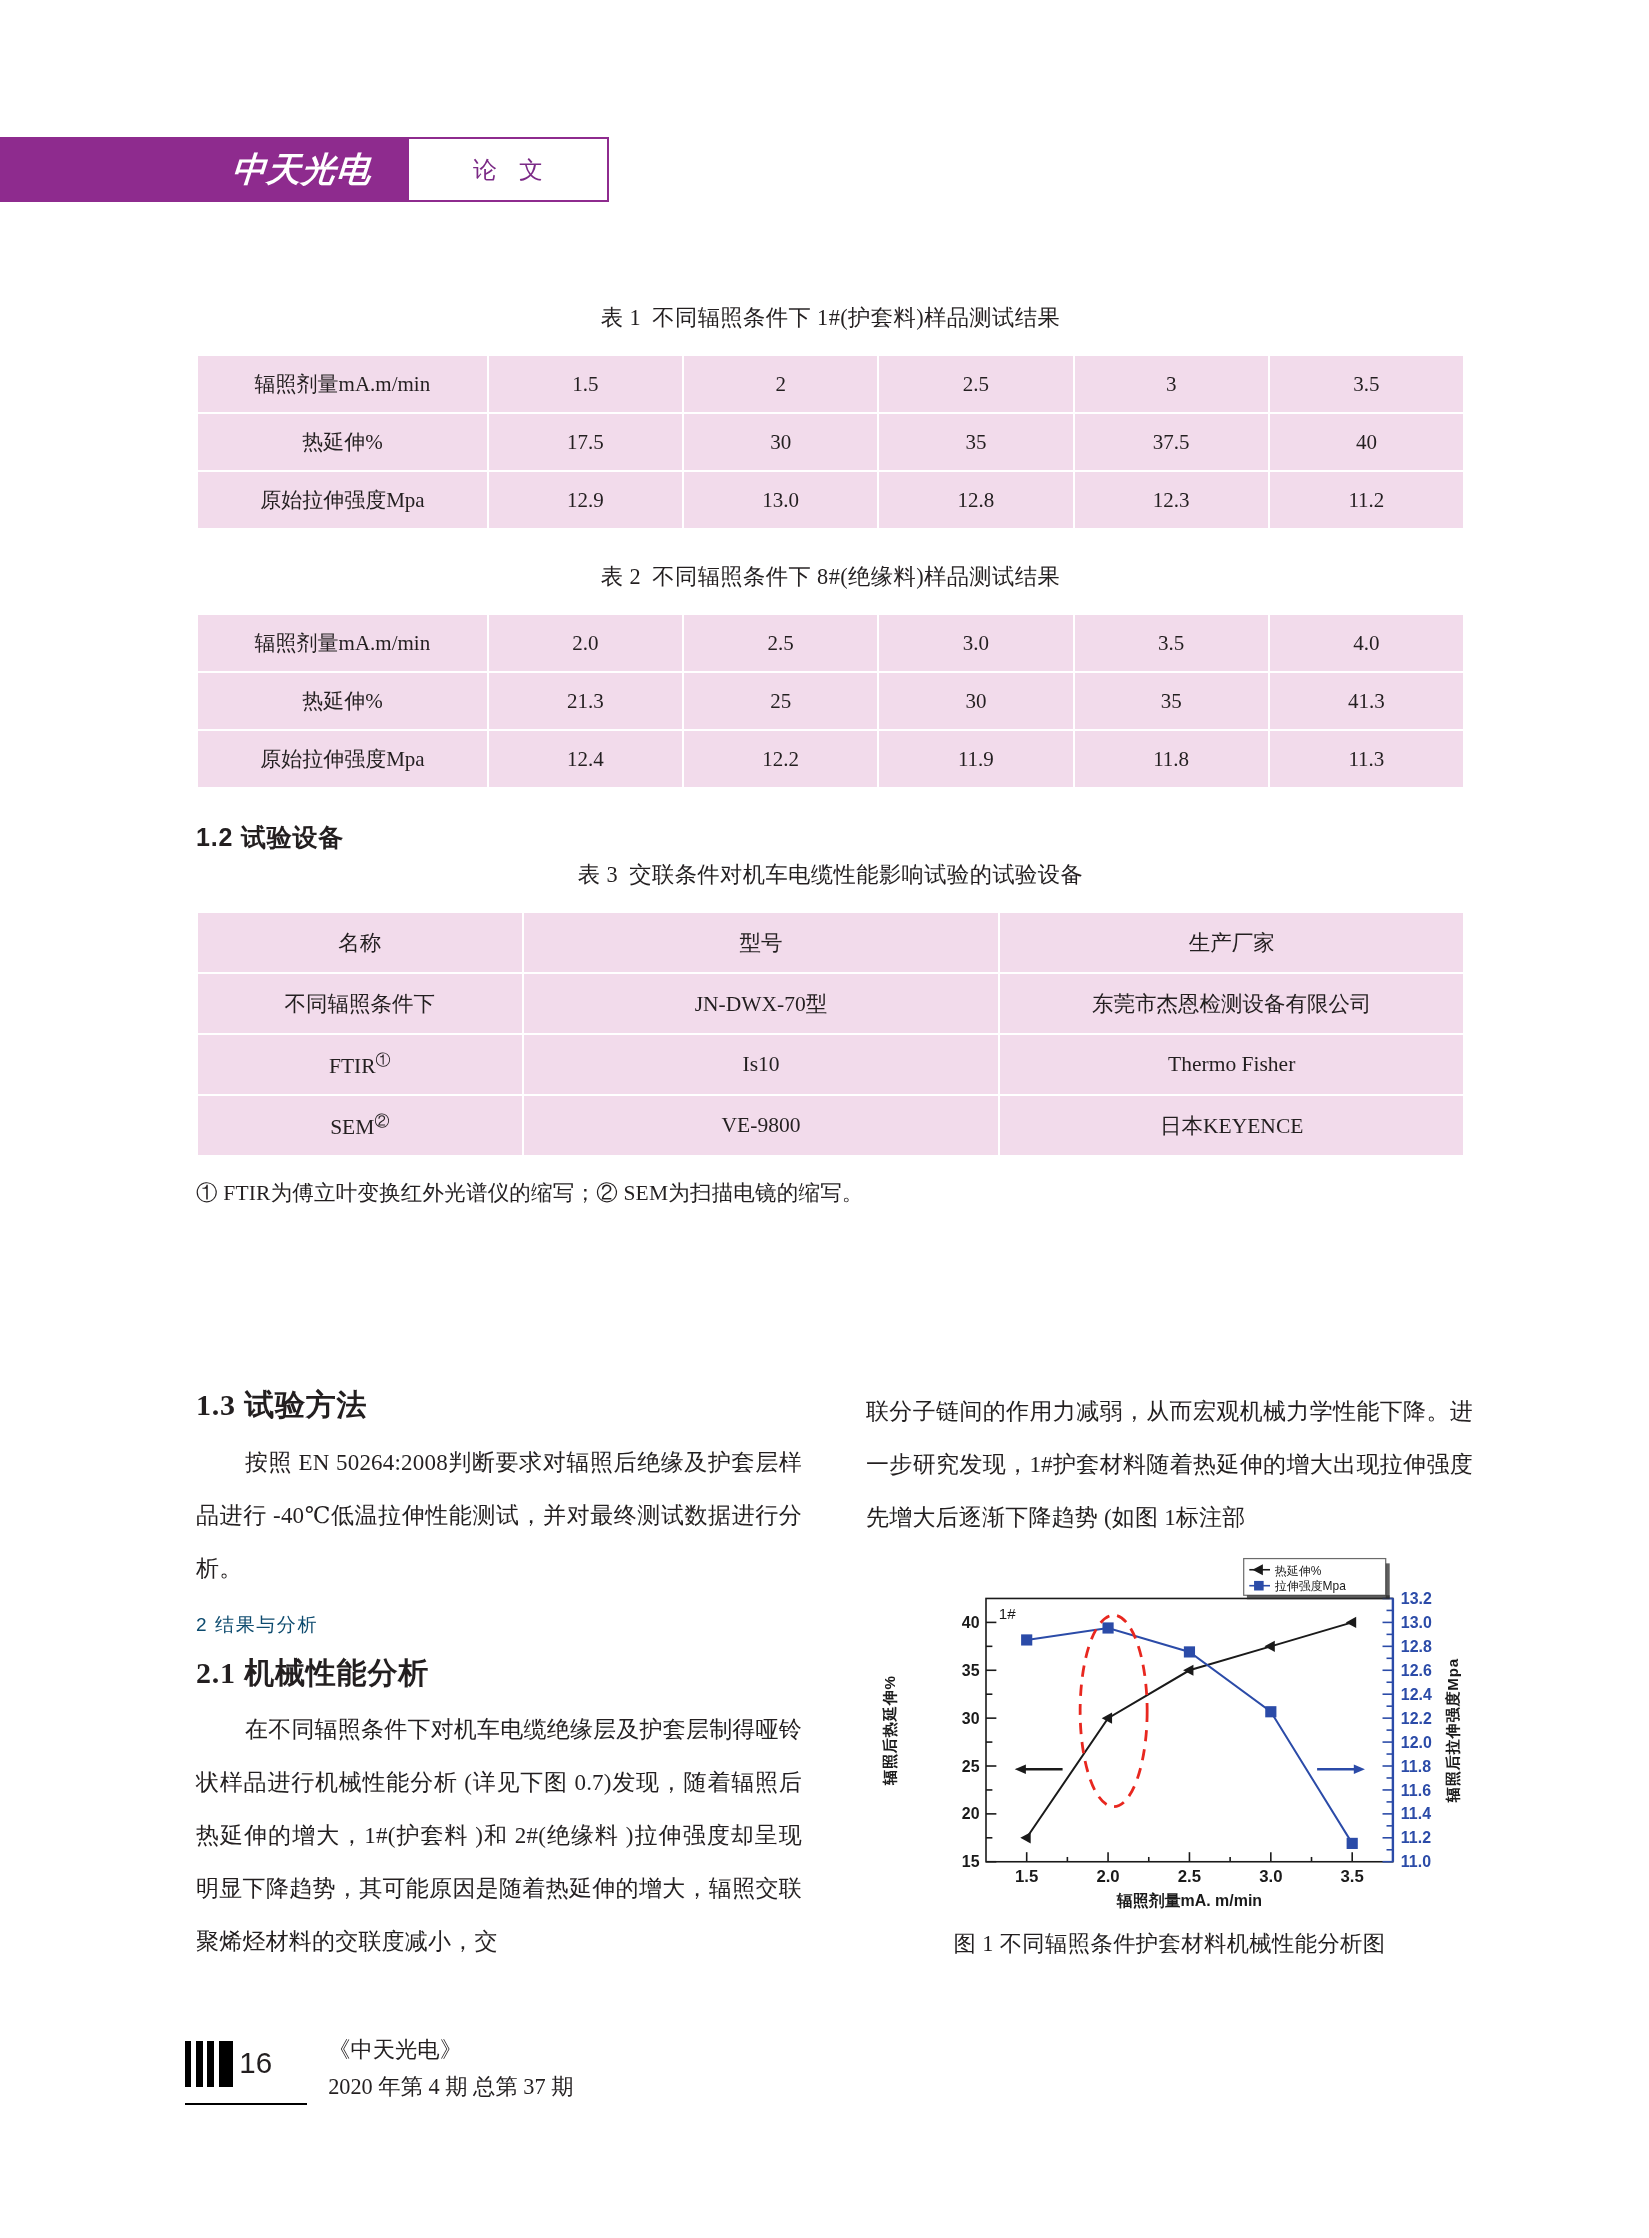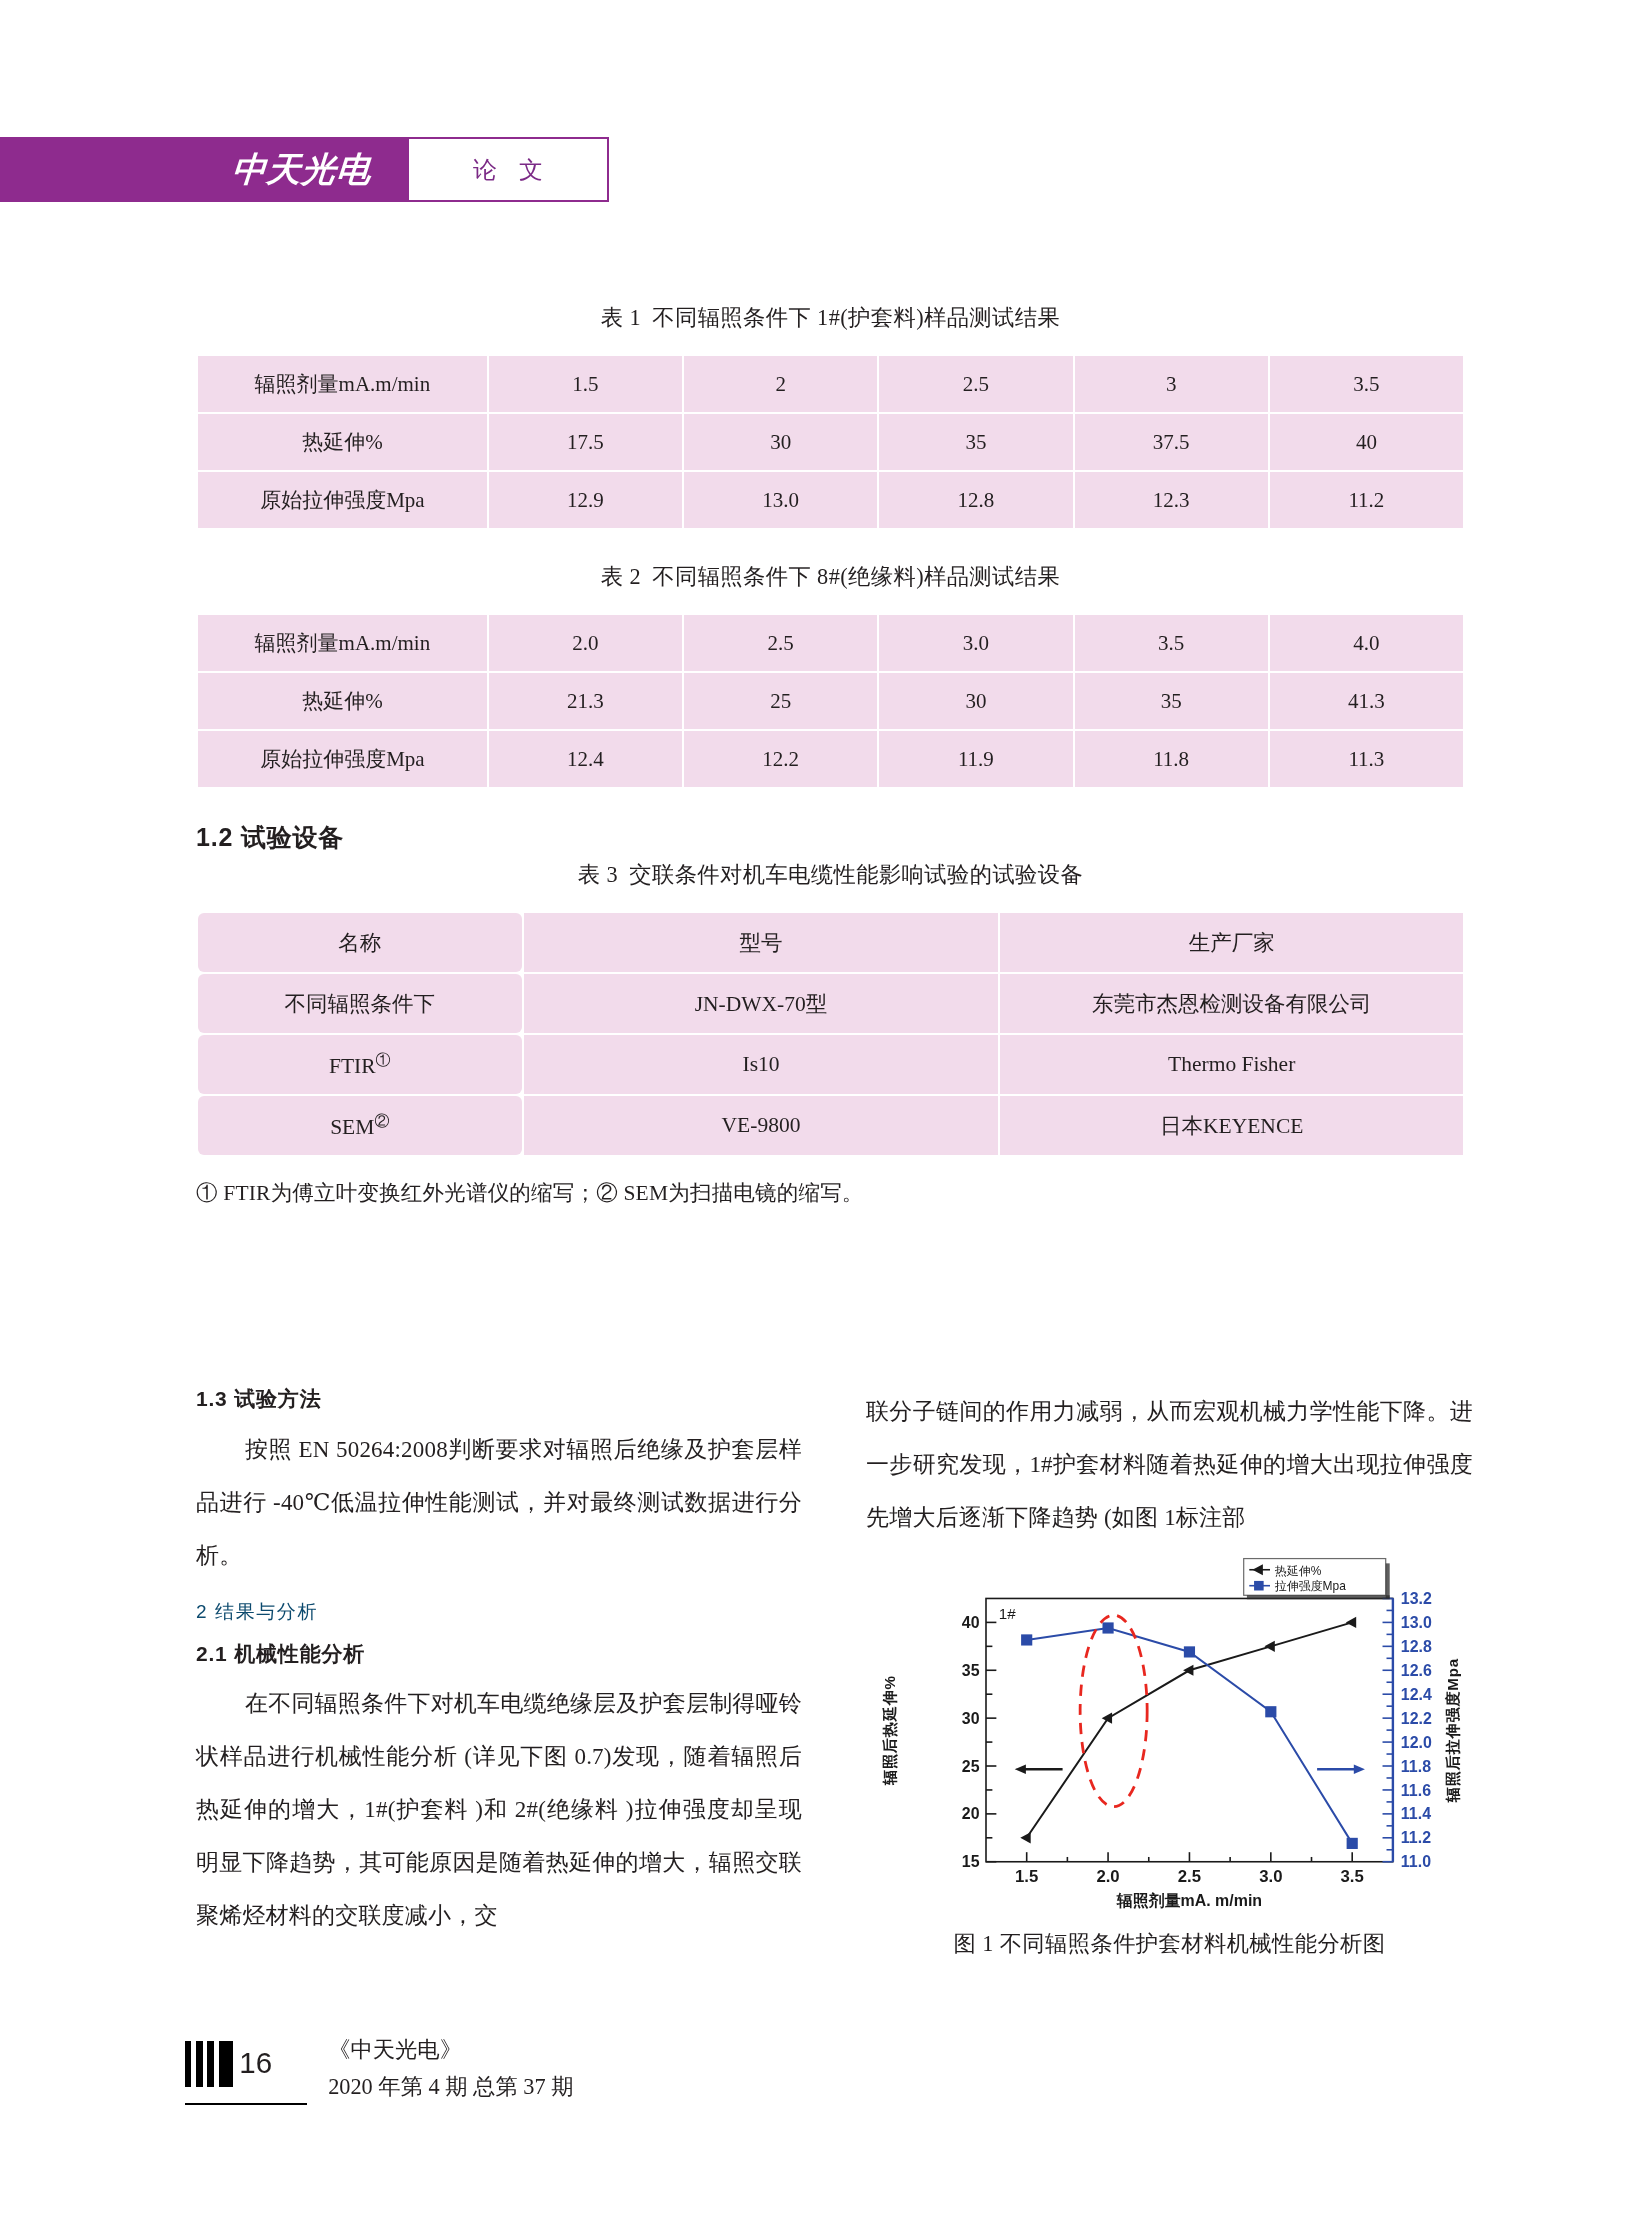--- a/index.html
+++ b/index.html
@@ -109,21 +109,21 @@
     width: 100%;
     table-layout: fixed;
   }
   table.equip-table td {
     background: #f2dbeb;
     text-align: center;
     font-size: 21.5px;
     height: 57px;
     vertical-align: middle;
   }
-  table.equip-table td.c1 { width: 25.5%; border-radius: 6px; }
+  table.equip-table td.c1 { width: 25.5%; }
   table.equip-table td.c2 { width: 37.5%; }
   sup.circ { font-size: 15px; vertical-align: super; }
 
   .footnote {
     font-size: 21.5px;
     margin: 21px 0 0 0;
     letter-spacing: 0.2px;
   }
 
   
@@ -131,24 +131,24 @@
     position: absolute;
     left: 196px;
     top: 1385px;
     width: 1277px;
     display: flex;
     gap: 64px;
   }
   .col { width: 607px; }
 
   h3.minor-head {
-    font-size: 21px;
+    font-size: 30px;
     font-weight: bold;
     margin: 0 0 9.6px 0;
-    font-family: Liberation Sans, sans-serif;
+    font-family: Liberation Serif, serif;
     letter-spacing: 0.8px;
   }
   h2.purple-head {
     font-size: 19px;
     font-weight: normal;
     color: #0c4a6e;
     margin: 17.6px 0 14.4px 0;
     font-family: "Liberation Sans", "DejaVu Sans", sans-serif;
     letter-spacing: 1.6px;
   }

